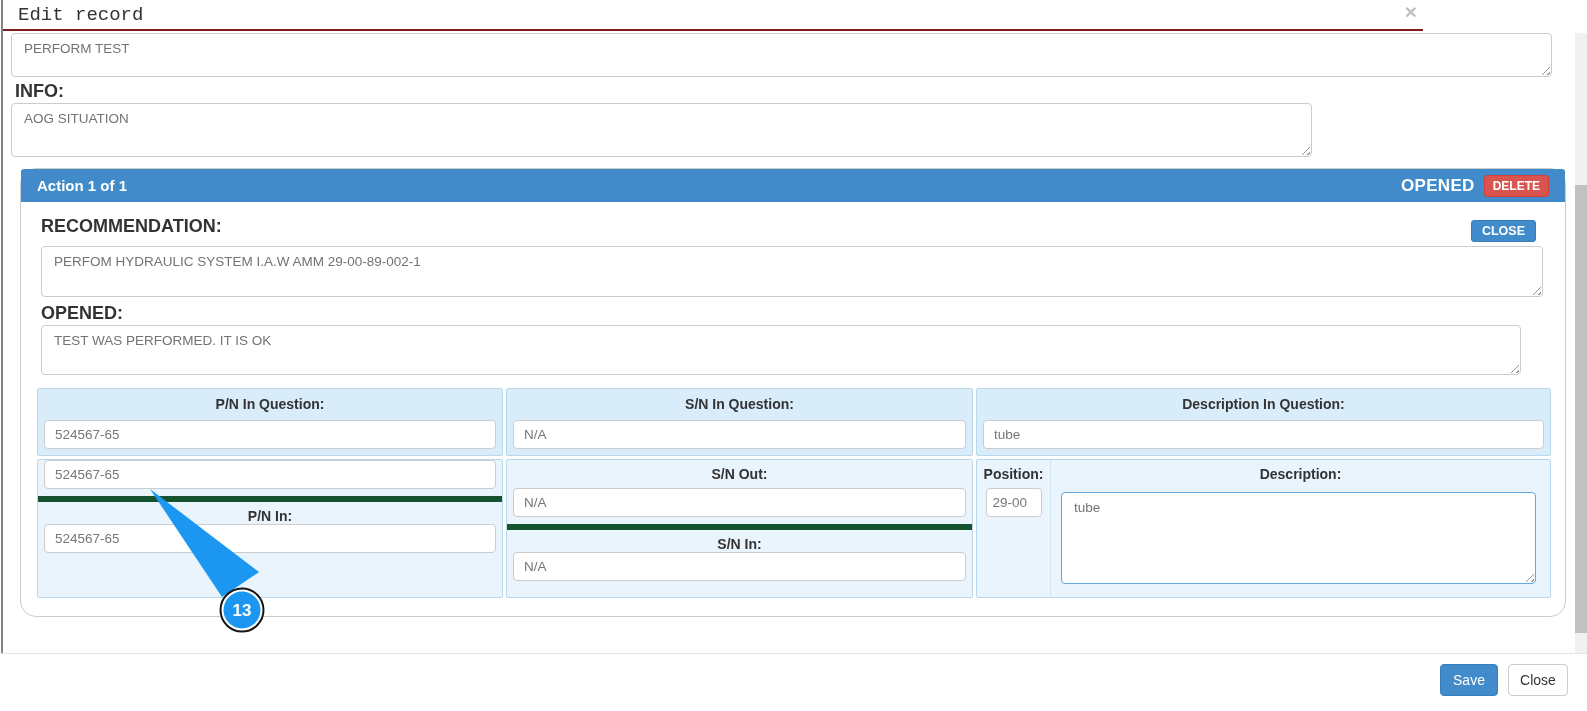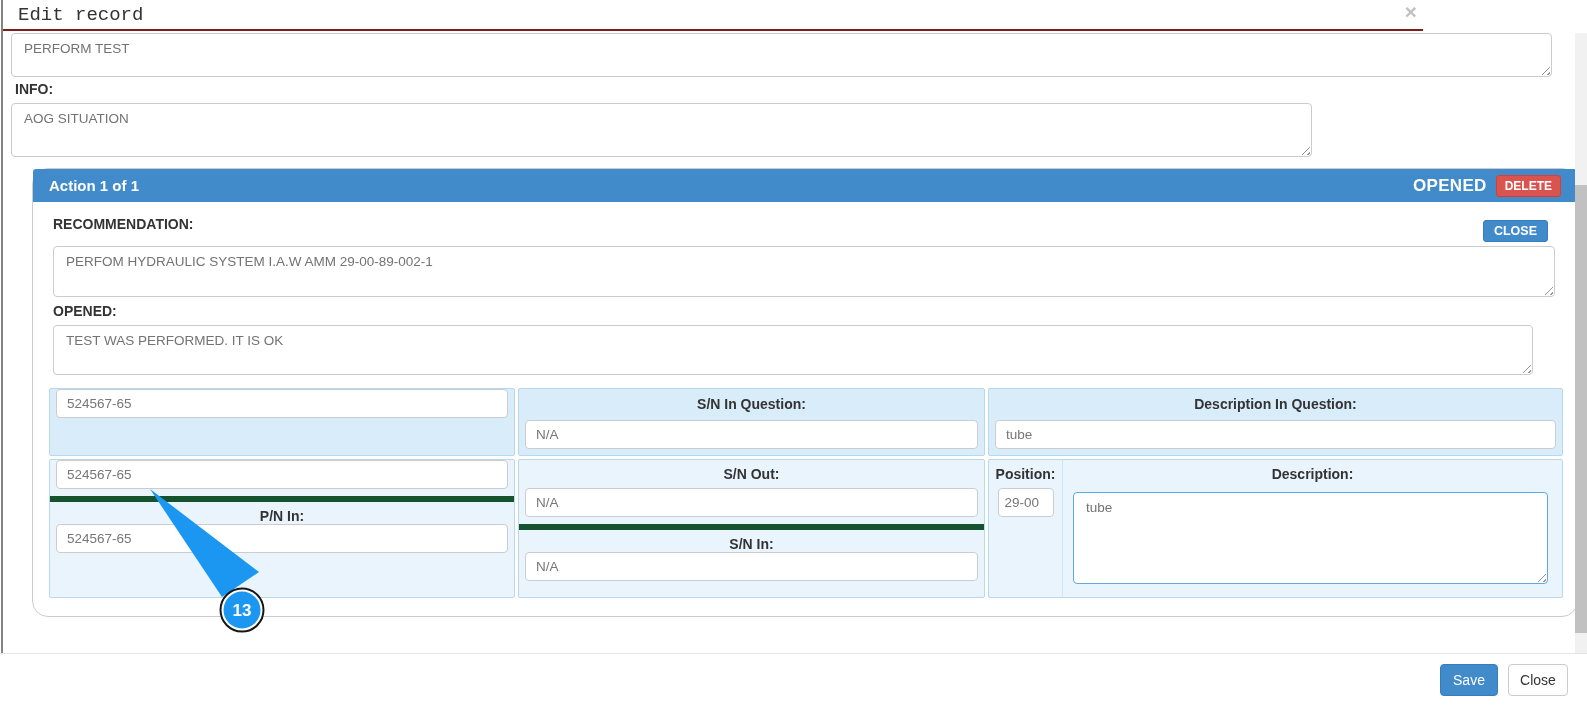--- a/index.html
+++ b/index.html
@@ -9,24 +9,24 @@
   .left-edge { position:absolute; left:1px; top:0; width:2px; height:653px; background:#838383; }
 
   .modal-header { position:absolute; left:3px; top:0; width:1420px; height:31px; border-bottom:2px solid #7f1d1d; background:#fff;font-family:Liberation Mono, monospace; }
   .modal-title { position:absolute; left:15px; top:4px; font-size:19px; color:#333; }
   .close-x { position:absolute; right:6px; top:3px; font-size:21px; font-weight:bold; color:#c0c0c0; cursor:pointer; line-height:1; }
 
   .ta-wrap { position:absolute; }
   textarea.box { width:100%; height:100%; border:1px solid #ccc; border-radius:4px; padding:7px 12px; font-family:"Liberation Sans", sans-serif; font-size:13.5px; color:#737373; resize:none; outline:none; background:#fff; overflow:hidden; }
   .grip { position:absolute; right:2px; bottom:2px; width:10px; height:10px; background:repeating-linear-gradient(135deg, #999 0 1px, transparent 1px 4px); clip-path:polygon(100% 0, 100% 100%, 0 100%); pointer-events:none; }
 
-  .field-label { position:absolute; font-size:14px; font-weight:bold; color:#333; }
+  .field-label { position:absolute; font-size:18px; font-weight:bold; color:#333; }
 
   
-  .panel { position:absolute; left:20px; top:168px; width:1546px; height:449px; border:1px solid #ccc; border-radius:16px; background:#fff;margin-left:12px; }
+  .panel { position:absolute; left:20px; top:168px; width:1546px; height:449px; border:1px solid #ccc; border-radius:16px; background:#fff; }
   .panel-heading { position:absolute; left:0; top:0; width:100%; height:33px; background:#428bca; border-radius:3px 3px 0 0; display:flex; align-items:center; padding:0 16px; }
   .panel-title { font-size:15px; font-weight:bold; color:#fff; }
   .heading-right { margin-left:auto; display:flex; align-items:center; gap:9px; }
   .status-text { font-size:17px; font-weight:bold; color:#fff; letter-spacing:.3px; }
   .btn-danger { background:#d9534f; border:1px solid #d43f3a; color:#fff; font-family:"Liberation Sans", sans-serif; font-weight:bold; font-size:12px; padding:3px 8px; border-radius:3px; cursor:pointer; }
   .btn-close-action { position:absolute; right:29px; top:51px; background:#428bca; border:1px solid #357ebd; color:#fff; font-family:"Liberation Sans", sans-serif; font-weight:bold; font-size:12.5px; padding:3px 10px; border-radius:3px; cursor:pointer; }
 
   
   .parts-table { position:absolute; left:16px; top:219px; width:1514px; height:210px; display:grid; grid-template-columns:466px 467px 575px; grid-template-rows:68px 139px; gap:3px; }
   .cell { border:1px solid #b9d8ec; border-radius:2px; overflow:hidden; }
@@ -96,20 +96,21 @@
 
     <div class="field-label" style="left:20px; top:134px;">OPENED:</div>
     <div class="ta-wrap" style="left:20px; top:156px; width:1480px; height:50px;">
       <textarea class="box" style="">TEST WAS PERFORMED. IT IS OK</textarea>
       <div class="grip"></div>
     </div>
 
     <div class="parts-table">
 
       <div class="cell row1">
+        <span class="cell-label">P/N In Question:</span>
         <input class="cin" value="524567-65" style="">
       </div>
 
       <div class="cell row1">
         <span class="cell-label">S/N In Question:</span>
         <input class="cin" value="N/A" style="">
       </div>
 
       <div class="cell row1">
         <span class="cell-label">Description In Question:</span>

